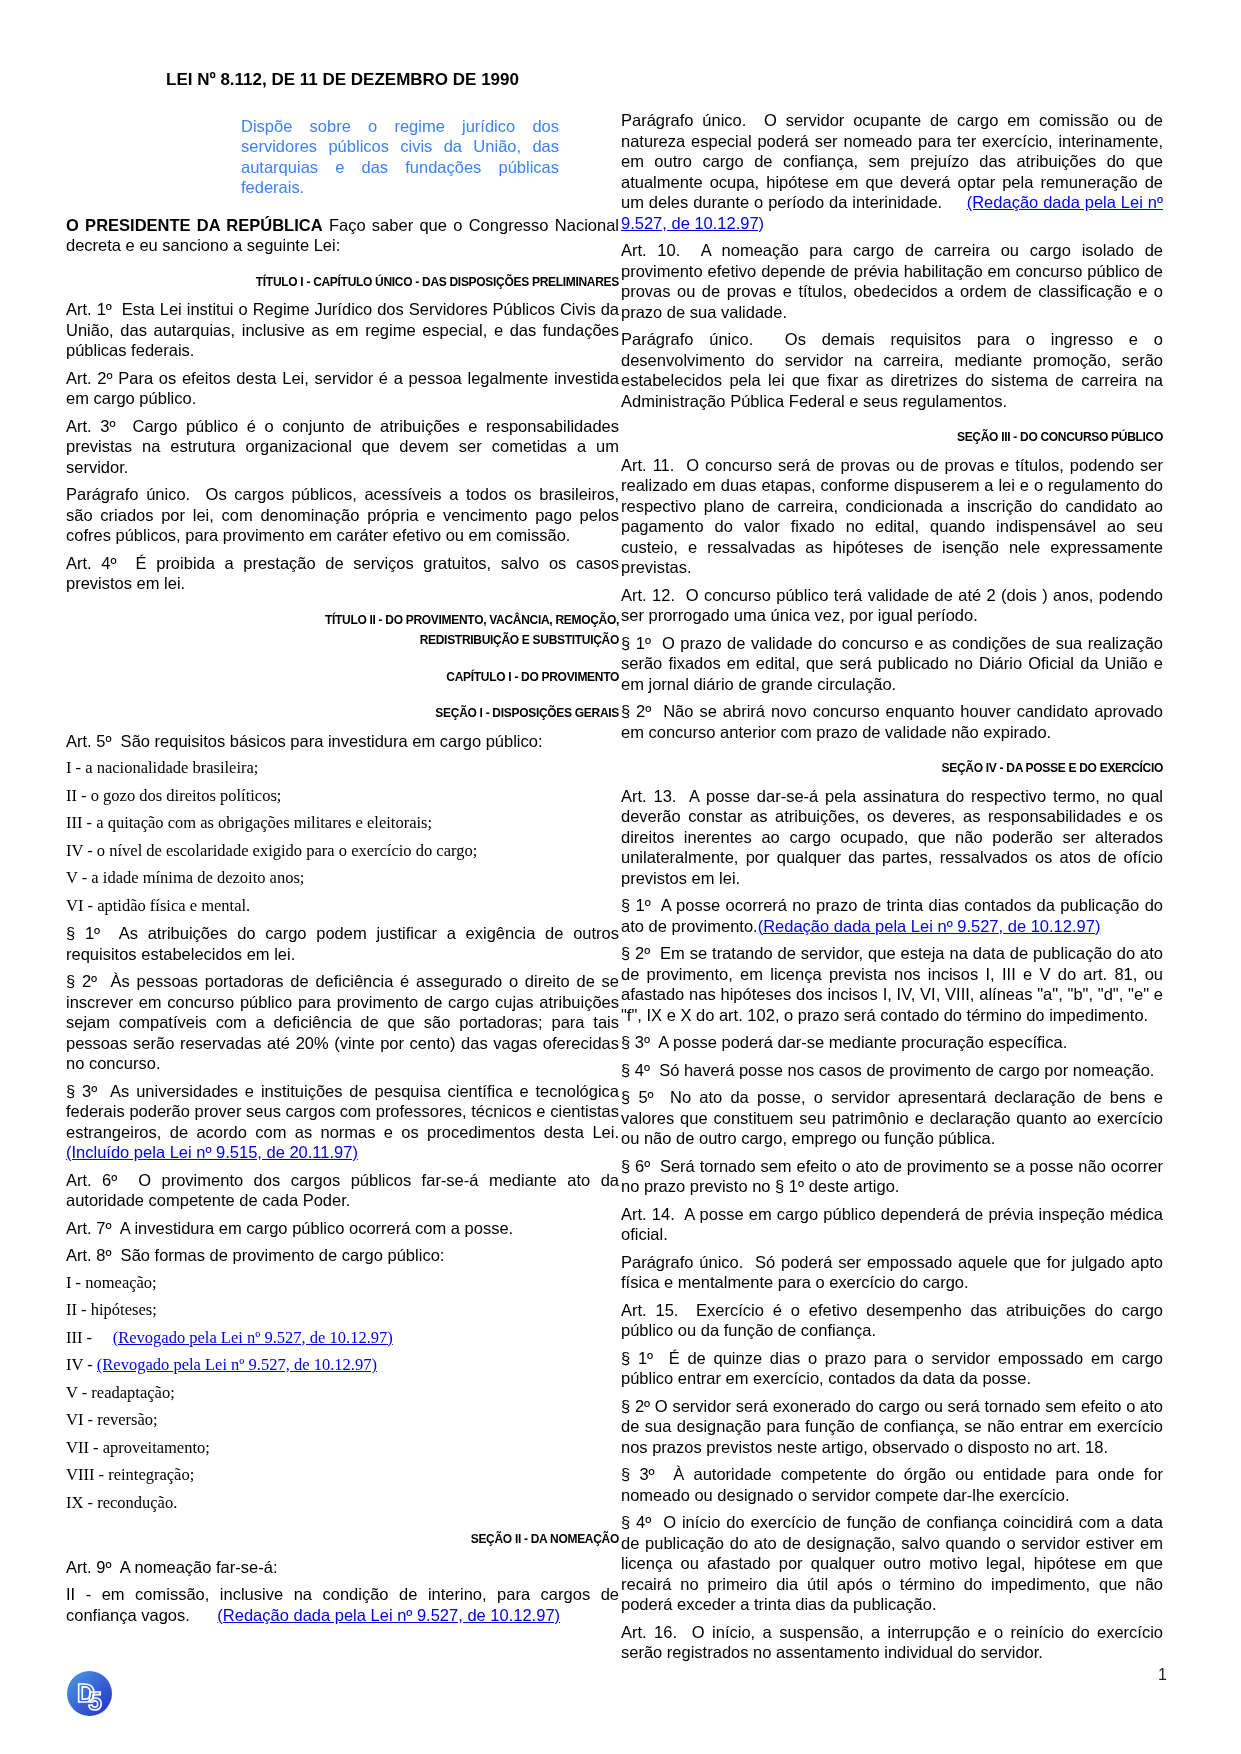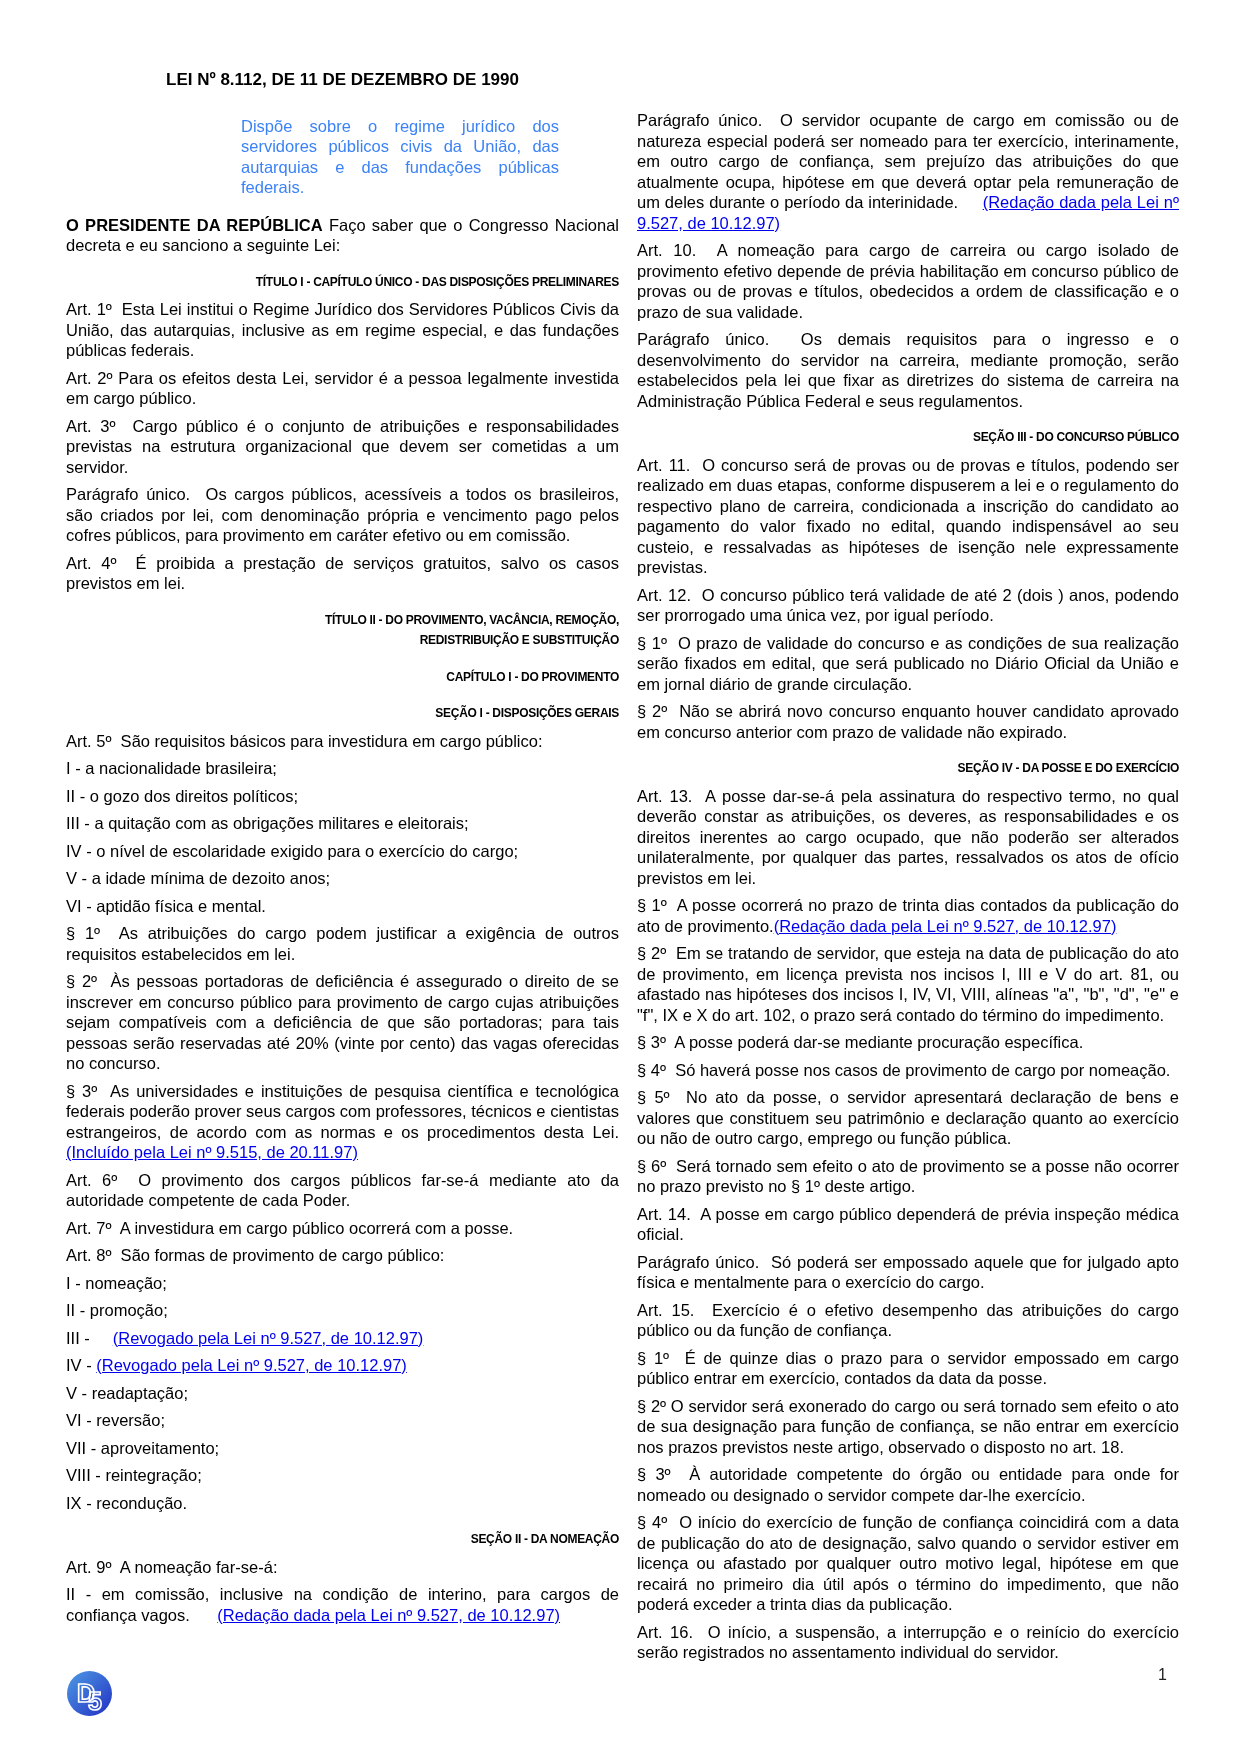--- a/index.html
+++ b/index.html
@@ -6,21 +6,21 @@
   .page{
     position:relative;
     width:1241px;height:1754px;
     background:#ffffff;
     font-family:"Liberation Sans", sans-serif;
     color:#000;
     overflow:hidden;
   }
   .columns{
     display:flex;
-    gap:18px;
+    gap:2px;
     padding:58px 62px 0 66px;
     box-sizing:border-box;
   }
   .col-left{width:553px;flex:none;}
   .col-right{width:542px;flex:none;margin-top:45px;}
   .col p{
     font-size:16.5px;
     line-height:20.5px;
     margin:7px 0 0 0;
     text-align:justify;
@@ -39,21 +39,21 @@
   }
   .col p.lead{margin-top:17px;}
   .col p.h{
     text-align:right;
     font-weight:bold;
     font-size:12px;
     letter-spacing:-0.3px;
     margin:16px 0 5px 0;
     white-space:pre-line;
   }
-  .col p.li{text-align:left;}
+  .col p.li{text-align:left;font-family:Liberation Serif, serif;}
   a{
     color:#0000EE;
     text-decoration:underline;
     cursor:pointer;
   }
   .logo{
     position:absolute;
     left:66px;top:1671px;
     width:47px;height:47px;
   }
@@ -91,21 +91,21 @@
         <p class="li">IV - o nível de escolaridade exigido para o exercício do cargo;</p>
         <p class="li">V - a idade mínima de dezoito anos;</p>
         <p class="li">VI - aptidão física e mental.</p>
         <p class="p">§ 1º&nbsp; As atribuições do cargo podem justificar a exigência de outros requisitos estabelecidos em lei.</p>
         <p class="p">§ 2º&nbsp; Às pessoas portadoras de deficiência é assegurado o direito de se inscrever em concurso público para provimento de cargo cujas atribuições sejam compatíveis com a deficiência de que são portadoras; para tais pessoas serão reservadas até 20% (vinte por cento) das vagas oferecidas no concurso.</p>
         <p class="p">§ 3º&nbsp; As universidades e instituições de pesquisa científica e tecnológica federais poderão prover seus cargos com professores, técnicos e cientistas estrangeiros, de acordo com as normas e os procedimentos desta Lei.<a href="#">(Incluído pela Lei nº 9.515, de 20.11.97)</a></p>
         <p class="p">Art. 6º&nbsp; O provimento dos cargos públicos far-se-á mediante ato da autoridade competente de cada Poder.</p>
         <p class="p">Art. 7º&nbsp; A investidura em cargo público ocorrerá com a posse.</p>
         <p class="p">Art. 8º&nbsp; São formas de provimento de cargo público:</p>
         <p class="li">I - nomeação;</p>
-        <p class="li">II - promoção;</p>
+        <p class="li">II - hipóteses;</p>
         <p class="li">III -&nbsp;&nbsp;&nbsp;&nbsp; <a href="#">(Revogado pela Lei nº 9.527, de 10.12.97)</a></p>
         <p class="li">IV - <a href="#">(Revogado pela Lei nº 9.527, de 10.12.97)</a></p>
         <p class="li">V - readaptação;</p>
         <p class="li">VI - reversão;</p>
         <p class="li">VII - aproveitamento;</p>
         <p class="li">VIII - reintegração;</p>
         <p class="li">IX - recondução.</p>
         <p class="h">SEÇÃO II - DA NOMEAÇÃO</p>
         <p class="p">Art. 9º&nbsp; A nomeação far-se-á:</p>
         <p class="p">II - em comissão, inclusive na condição de interino, para cargos de confiança vagos.&nbsp;&nbsp;&nbsp;&nbsp;&nbsp; <a href="#">(Redação dada pela Lei nº 9.527, de 10.12.97)</a></p>

